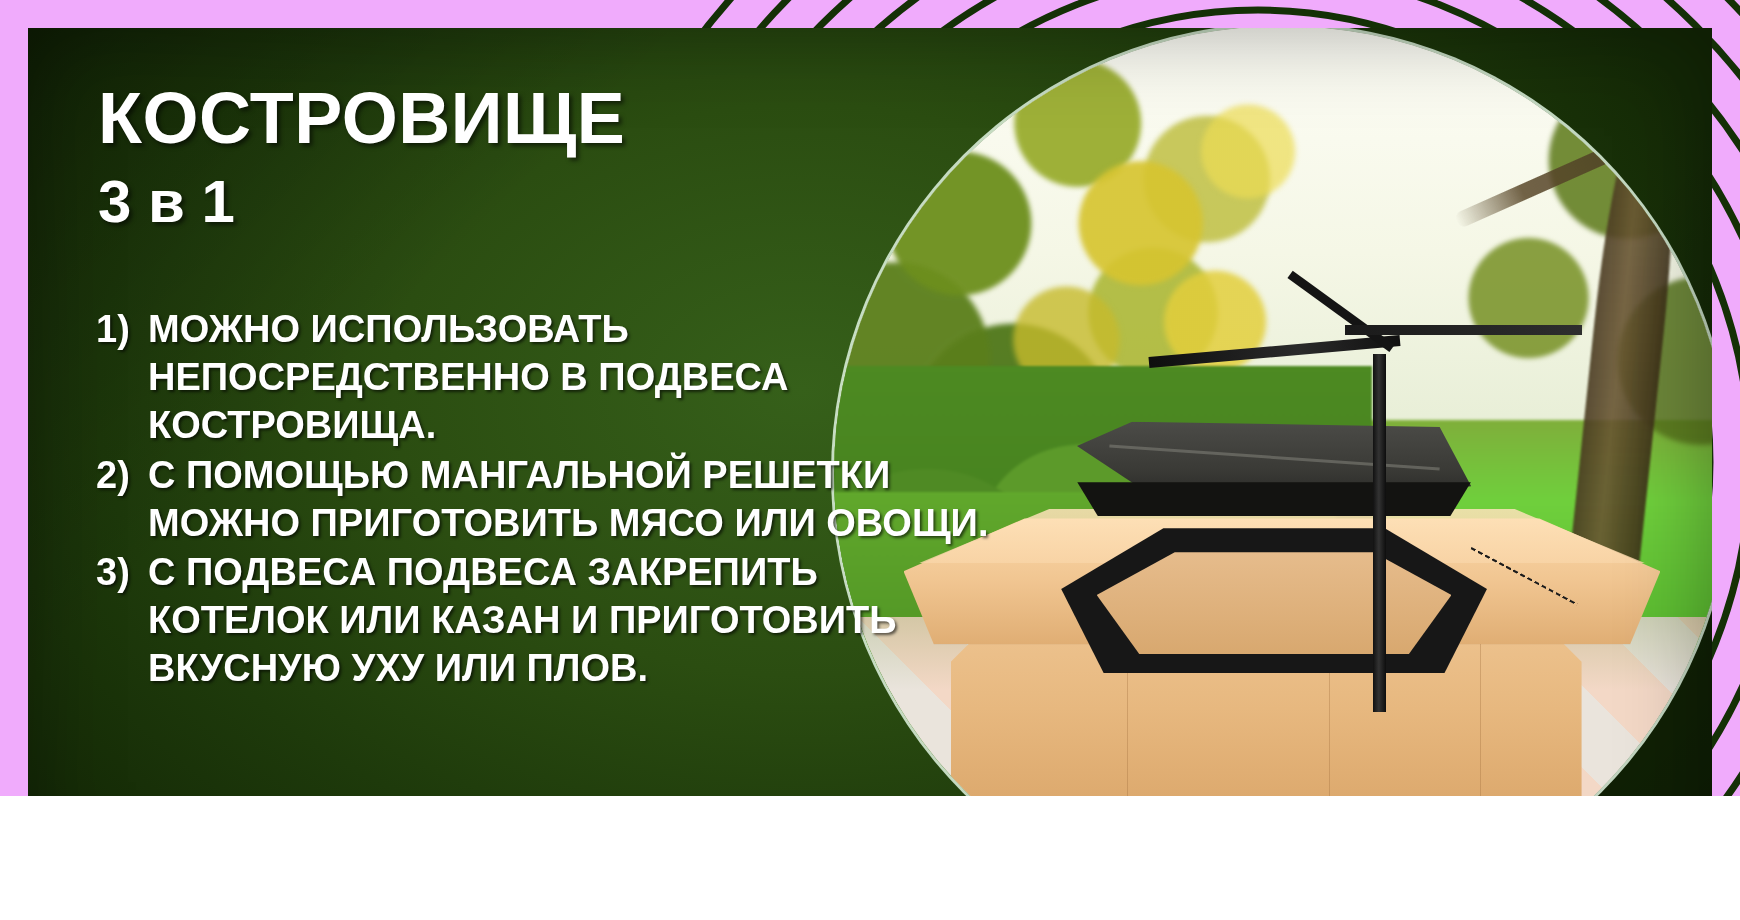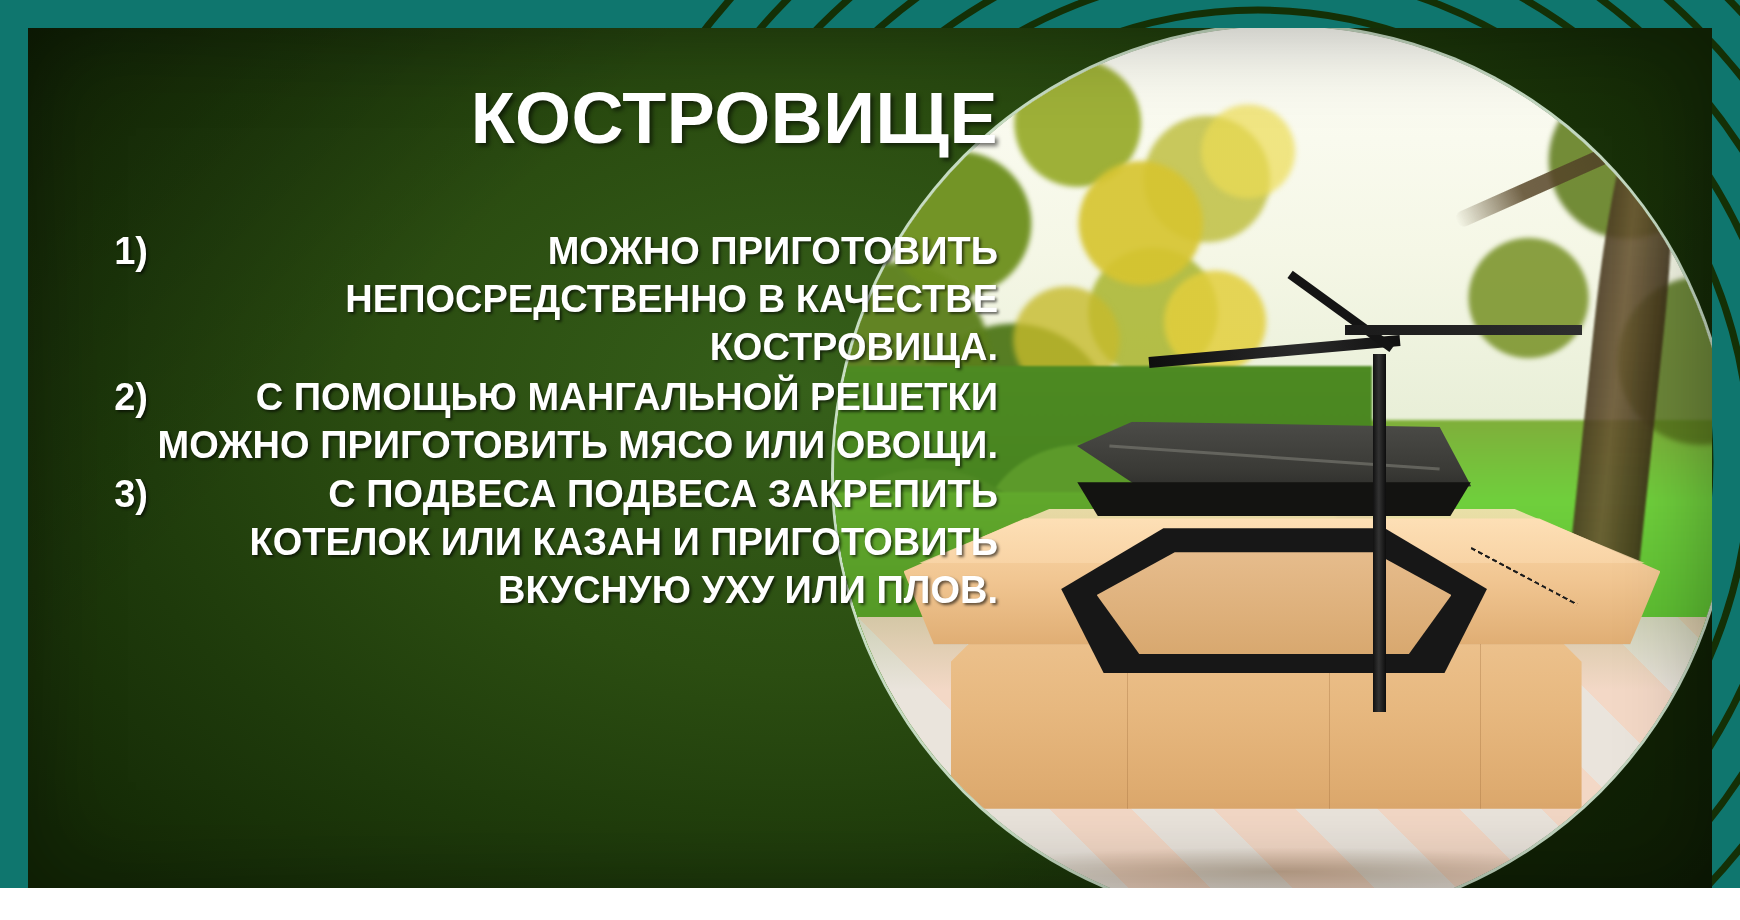--- a/index.html
+++ b/index.html
@@ -1,23 +1,22 @@
 <!DOCTYPE html>
 <html><head>
 <meta charset="utf-8">
 <style>
   html,body{margin:0;padding:0;background:#fff;}
   body{font-family:"Liberation Sans",sans-serif;}
 
   .poster{
     position:relative;
-    width:1740px;height:888px;
+    width:1740px;height:796px;
     overflow:hidden;
-    background:#0f766e;
-    text-align:right;
+    background:#f0abfc;
   }
 
   
   .arcs{
     position:absolute;inset:0;
     overflow:hidden;
     pointer-events:none;
   }
   .arcs svg{position:absolute;top:0;left:0;width:1740px;height:920px;}
 
@@ -316,25 +315,26 @@
           <div class="post-arm"></div>
           <div class="post-brace"></div>
           <div class="post-top"></div>
           <div class="hook-chain"></div>
         </div>
       </div>
     </div>
 
     <div class="text-col">
       <div class="title">КОСТРОВИЩЕ</div>
+      <div class="subtitle">3 в 1</div>
 
       <ul class="list">
         <li>
           <span class="marker">1)</span>
-          <span class="item-text">МОЖНО ПРИГОТОВИТЬ НЕПОСРЕДСТВЕННО В КАЧЕСТВЕ КОСТРОВИЩА.</span>
+          <span class="item-text">МОЖНО ИСПОЛЬЗОВАТЬ НЕПОСРЕДСТВЕННО В ПОДВЕСА КОСТРОВИЩА.</span>
         </li>
         <li>
           <span class="marker">2)</span>
           <span class="item-text">С ПОМОЩЬЮ МАНГАЛЬНОЙ РЕШЕТКИ МОЖНО ПРИГОТОВИТЬ МЯСО ИЛИ ОВОЩИ.</span>
         </li>
         <li>
           <span class="marker">3)</span>
           <span class="item-text">С ПОДВЕСА ПОДВЕСА ЗАКРЕПИТЬ КОТЕЛОК ИЛИ КАЗАН И ПРИГОТОВИТЬ ВКУСНУЮ УХУ ИЛИ ПЛОВ.</span>
         </li>
       </ul>

